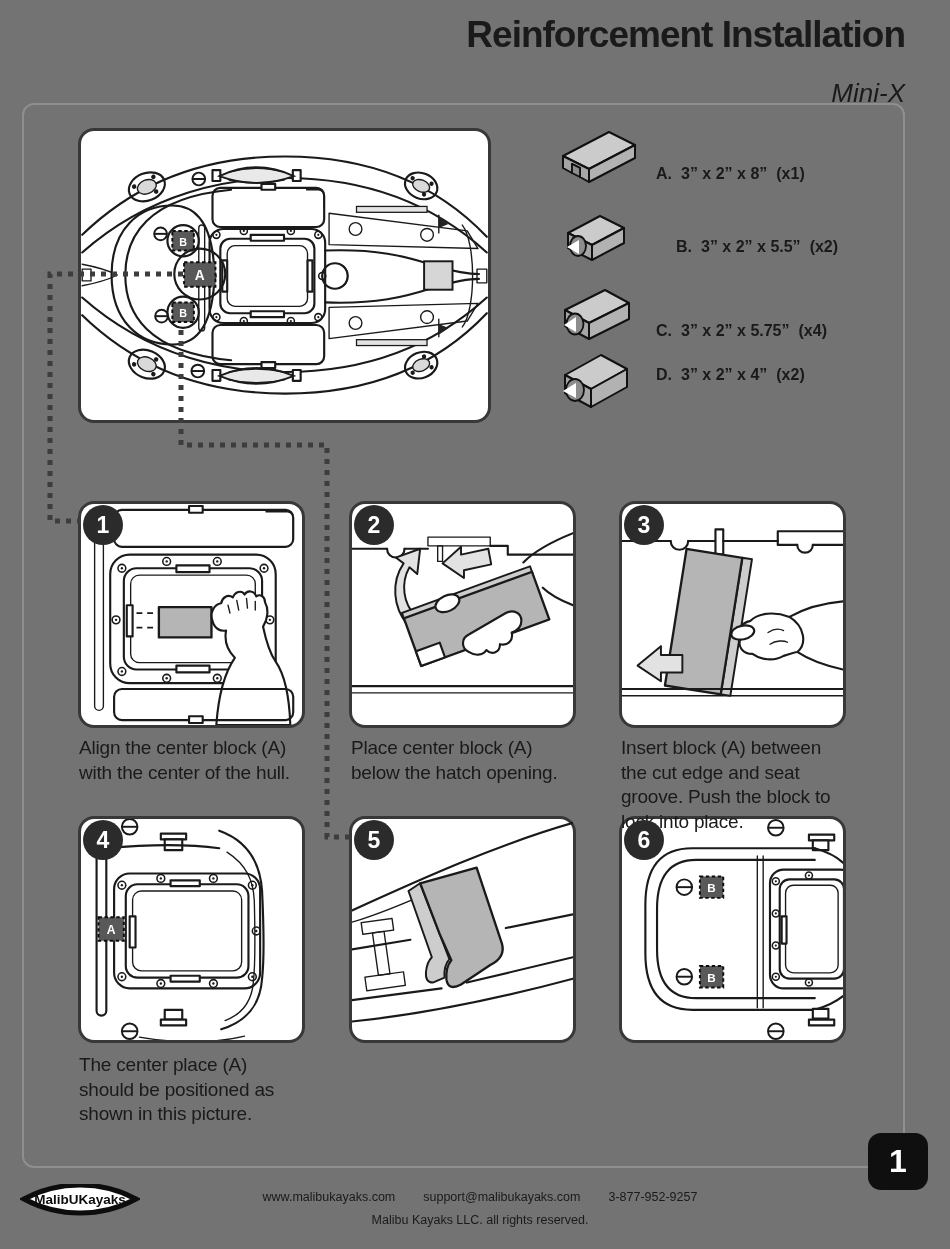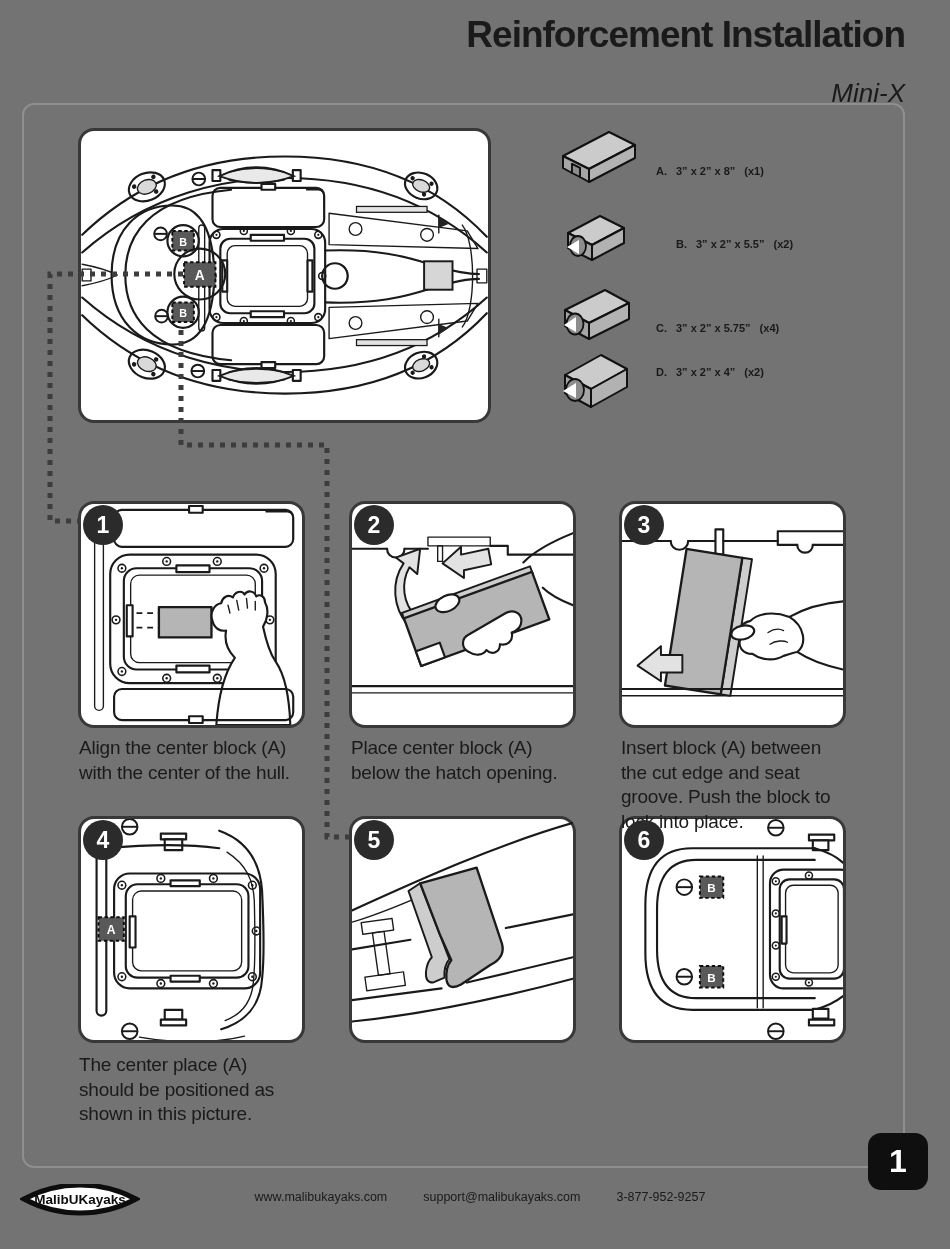--- a/index.html
+++ b/index.html
@@ -8,26 +8,26 @@
   .abs{position:absolute;}
   #title{right:45px;top:14px;font-size:37px;font-weight:bold;letter-spacing:-1px;white-space:nowrap;}
   #subtitle{right:45px;top:62px;font-size:26px;font-style:italic;font-weight:500;margin-top:16px;}
   #main-box{left:22px;top:103px;width:879px;height:1061px;border:2px solid #8f8f8f;border-radius:12px;}
   #kayak-panel{left:78px;top:128px;width:413px;height:295px;}
   .panel{border:3px solid #383838;border-radius:16px;background:#fff;box-sizing:border-box;}
   .panel > svg{position:absolute;left:0;top:0;width:100%;height:100%;}
   .badge{position:absolute;left:2px;top:1px;width:40px;height:40px;border-radius:50%;background:#2b2b2b;
          color:#fff;font-weight:bold;font-size:23px;display:flex;align-items:center;justify-content:center;z-index:7;}
   .caption{position:absolute;width:224px;font-size:19px;line-height:1.3;letter-spacing:-0.2px;}
-  .part-label{position:absolute;font-weight:bold;font-size:11px;white-space:nowrap;}
+  .part-label{position:absolute;font-weight:bold;font-size:16px;white-space:nowrap;}
   .part-label .dims{margin-left:9px;}
   .part-label .qty{margin-left:9px;}
   #page-badge{left:868px;top:1133px;width:60px;height:57px;background:#0f0f0f;border-radius:13px;color:#fff;
               font-weight:bold;font-size:32px;display:flex;align-items:center;justify-content:center;z-index:8;}
-  #footer-links{left:150px;top:1190px;width:660px;display:flex;justify-content:center;gap:36px;font-size:12.5px;}
+  #footer-links{left:150px;top:1190px;width:660px;display:flex;justify-content:center;gap:28px;font-size:12.5px;}
   #footer-copy{left:150px;top:1213px;width:660px;text-align:center;font-size:12.5px;}
   #connectors{left:0;top:0;z-index:5;pointer-events:none;}
   
   svg .ln{fill:none;stroke:#1a1a1a;stroke-width:2.2;stroke-linecap:round;stroke-linejoin:round;}
   svg .tn{stroke-width:1.4;}
   svg .fw{fill:#fff;stroke:#1a1a1a;stroke-width:2.2;stroke-linejoin:round;}
   svg .blk{fill:#b5b5b5;stroke:#1a1a1a;stroke-width:2.4;stroke-linejoin:round;}
   svg .blk2{fill:#cdcdcd;stroke:#1a1a1a;stroke-width:2;stroke-linejoin:round;}
   svg .arr{fill:#e2e2e2;stroke:#1a1a1a;stroke-width:2;stroke-linejoin:round;}
   svg .mkrect{fill:#595959;stroke:#0d0d0d;stroke-width:2;stroke-dasharray:3.5 2.6;}
@@ -551,14 +551,15 @@
 
   <svg class="abs" style="left:20px;top:1184px" width="120" height="32" viewBox="0 0 120 32">
     <path d="M4,15 Q30,1 60,1 Q90,1 116,15 Q90,29 60,29 Q30,29 4,15 Z" fill="#fff" stroke="#0d0d0d" stroke-width="5"></path>
     <text x="60" y="20" text-anchor="middle" font-size="13.5" font-weight="bold" font-family="Liberation Sans, sans-serif" fill="#0d0d0d">MalibUKayaks</text>
   </svg>
   <div class="abs" id="footer-links">
     <span>www.malibukayaks.com</span>
     <span>support@malibukayaks.com</span>
     <span>3-877-952-9257</span>
   </div>
+  <div class="abs" id="footer-copy">Malibu Kayaks LLC. all rights reserved.</div>
 
 </div>
 
 </body></html>

